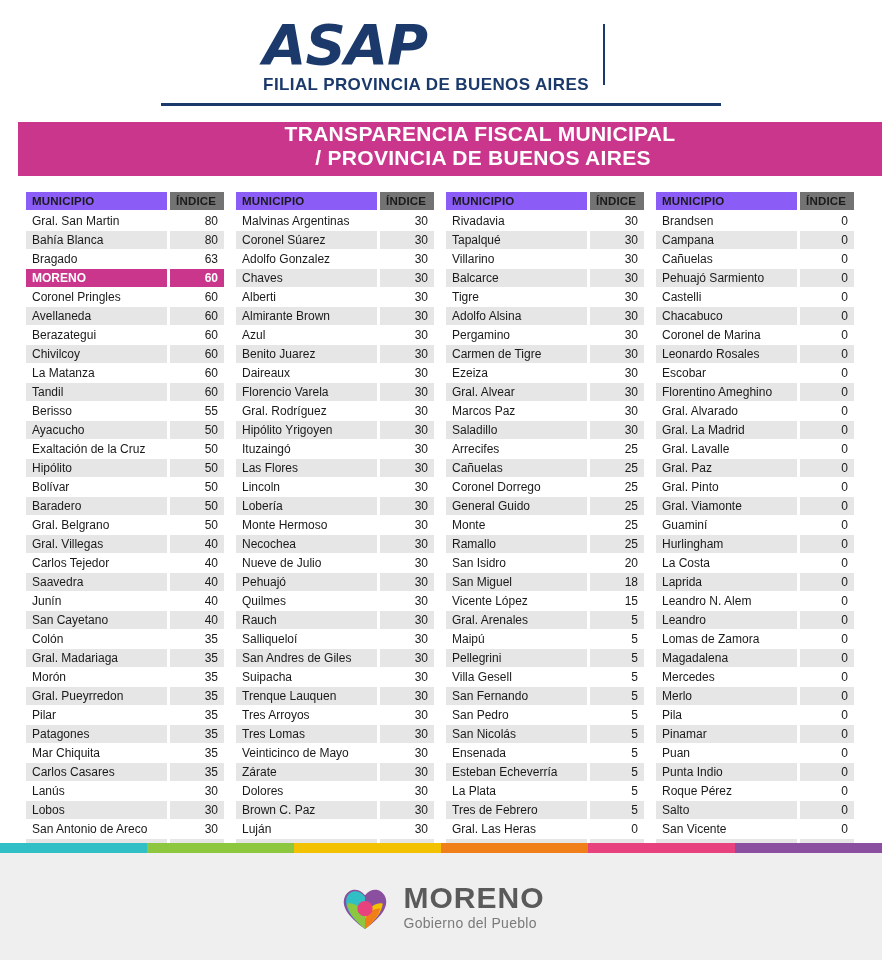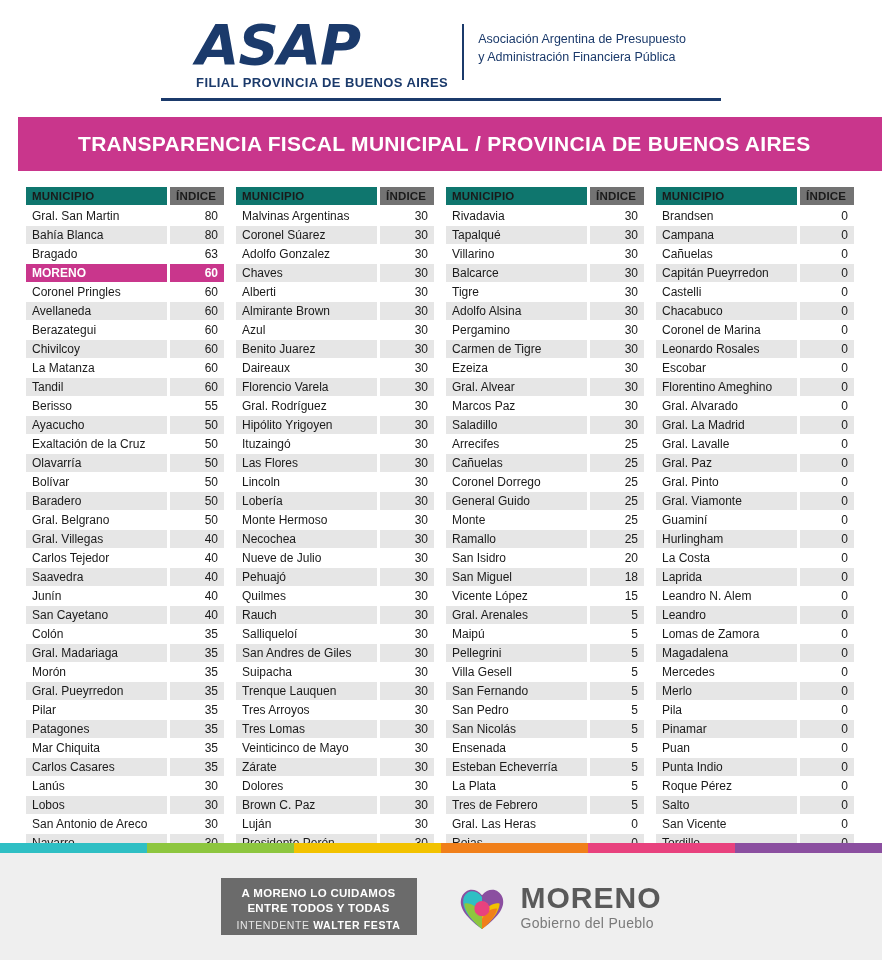--- a/index.html
+++ b/index.html
@@ -36,21 +36,21 @@
   .asap {
     font-family: "DejaVu Sans", sans-serif;
     font-weight: bold;
     font-size: 56px;
     letter-spacing: -1px;
     color: #1b3a6b;
     line-height: 0.95;
     font-style: italic;
   }
   .filial {
-    font-size: 13px;
+    font-size: 17px;
     font-weight: bold;
     color: #1b3a6b;
     letter-spacing: 0.4px;
     margin-top: 4px;
   }
   .logo-divider {
     width: 2px;
     align-self: stretch;
     background: #1b3a6b;
     margin: 6px 14px 10px 14px;
@@ -70,20 +70,21 @@
   }
 
   
   .title-bar {
     margin: 16px 0 0 18px;
     background: #c9368c;
     height: 54px;
     display: flex;
     align-items: center;
     padding-left: 60px;
+    flex-direction: column;
   }
   .title-bar .t1 {
     color: #ffffff;
     font-weight: bold;
     font-size: 21px;
     letter-spacing: 0.3px;
   }
   .title-bar .t2 {
     color: #ffffff;
     font-weight: bold;
@@ -99,21 +100,21 @@
     padding: 16px 24px 0 26px;
   }
   .col { width: 198px; }
   .col-head {
     display: flex;
     gap: 3px;
     margin-bottom: 2px;
   }
   .col-head .h-mun {
     flex: 1;
-    background: #0f766e;
+    background: #8b5cf6;
     color: #1a1a1a;
     font-weight: bold;
     font-size: 11.5px;
     padding: 3px 6px;
     letter-spacing: 0.2px;
   }
   .col-head .h-idx {
     width: 54px;
     background: #737373;
     color: #1a1a1a;
@@ -214,24 +215,20 @@
 
 <div class="page">
 
   <div class="header">
     <div class="logo-row">
       <div class="logo-left">
         <div class="asap">ASAP</div>
         <div class="filial">FILIAL PROVINCIA DE BUENOS AIRES</div>
       </div>
       <div class="logo-divider"></div>
-      <div class="logo-right">
-        <div>Asociación Argentina de Presupuesto</div>
-        <div>y Administración Financiera Pública</div>
-      </div>
     </div>
     <div class="rule"></div>
   </div>
 
   <div class="title-bar">
     <span class="t1">TRANSPARENCIA FISCAL MUNICIPAL</span>
     <span class="t2">/ PROVINCIA DE BUENOS AIRES</span>
   </div>
 
   <div class="tables" id="tables">
@@ -286,21 +283,21 @@
         </div>
         <div class="row alt">
           <div class="name">Ayacucho</div>
           <div class="val">50</div>
         </div>
         <div class="row plain">
           <div class="name">Exaltación de la Cruz</div>
           <div class="val">50</div>
         </div>
         <div class="row alt">
-          <div class="name">Olavarría</div>
+          <div class="name">Hipólito</div>
           <div class="val">50</div>
         </div>
         <div class="row plain">
           <div class="name">Bolívar</div>
           <div class="val">50</div>
         </div>
         <div class="row alt">
           <div class="name">Baradero</div>
           <div class="val">50</div>
         </div>
@@ -672,21 +669,21 @@
         </div>
         <div class="row alt">
           <div class="name">Campana</div>
           <div class="val">0</div>
         </div>
         <div class="row plain">
           <div class="name">Cañuelas</div>
           <div class="val">0</div>
         </div>
         <div class="row alt">
-          <div class="name">Capitán Pueyrredon</div>
+          <div class="name">Pehuajó Sarmiento</div>
           <div class="val">0</div>
         </div>
         <div class="row plain">
           <div class="name">Castelli</div>
           <div class="val">0</div>
         </div>
         <div class="row alt">
           <div class="name">Chacabuco</div>
           <div class="val">0</div>
         </div>
@@ -812,27 +809,20 @@
   <div class="footer-stripe" id="footer-stripe">
       <div style="background: rgb(47, 191, 196);"></div>
       <div style="background: rgb(141, 198, 63);"></div>
       <div style="background: rgb(242, 194, 0);"></div>
       <div style="background: rgb(240, 127, 26);"></div>
       <div style="background: rgb(232, 66, 126);"></div>
       <div style="background: rgb(139, 79, 160);"></div>
     </div>
 
   <div class="footer">
-    <div class="moreno-slogan">
-      <div class="l1">A MORENO LO CUIDAMOS</div>
-      <div class="l1">ENTRE TODOS Y TODAS</div>
-      <div class="l2">
-        <span>INTENDENTE </span><b>WALTER FESTA</b>
-      </div>
-    </div>
     <div class="moreno-brand">
       <svg class="moreno-heart" viewBox="0 0 64 64">
         <path d="M32 58 C10 42 4 30 8 20 C12 10 24 8 32 18 C40 8 52 10 56 20 C60 30 54 42 32 58 Z" fill="#8b4fa0"></path>
         <path d="M32 58 C14 44 8 32 10 22 C13 12 24 10 32 20 Z" fill="#2fbfc4"></path>
         <path d="M32 58 C20 48 12 38 11 28 C16 26 26 30 32 40 Z" fill="#8dc63f"></path>
         <path d="M32 58 C44 48 52 38 53 28 C48 26 38 30 32 40 Z" fill="#f2c200"></path>
         <path d="M32 58 C42 50 48 42 50 34 C44 33 36 38 32 46 Z" fill="#f07f1a"></path>
         <circle cx="32" cy="34" r="9" fill="#e8427e"></circle>
       </svg>
       <div class="moreno-text">

